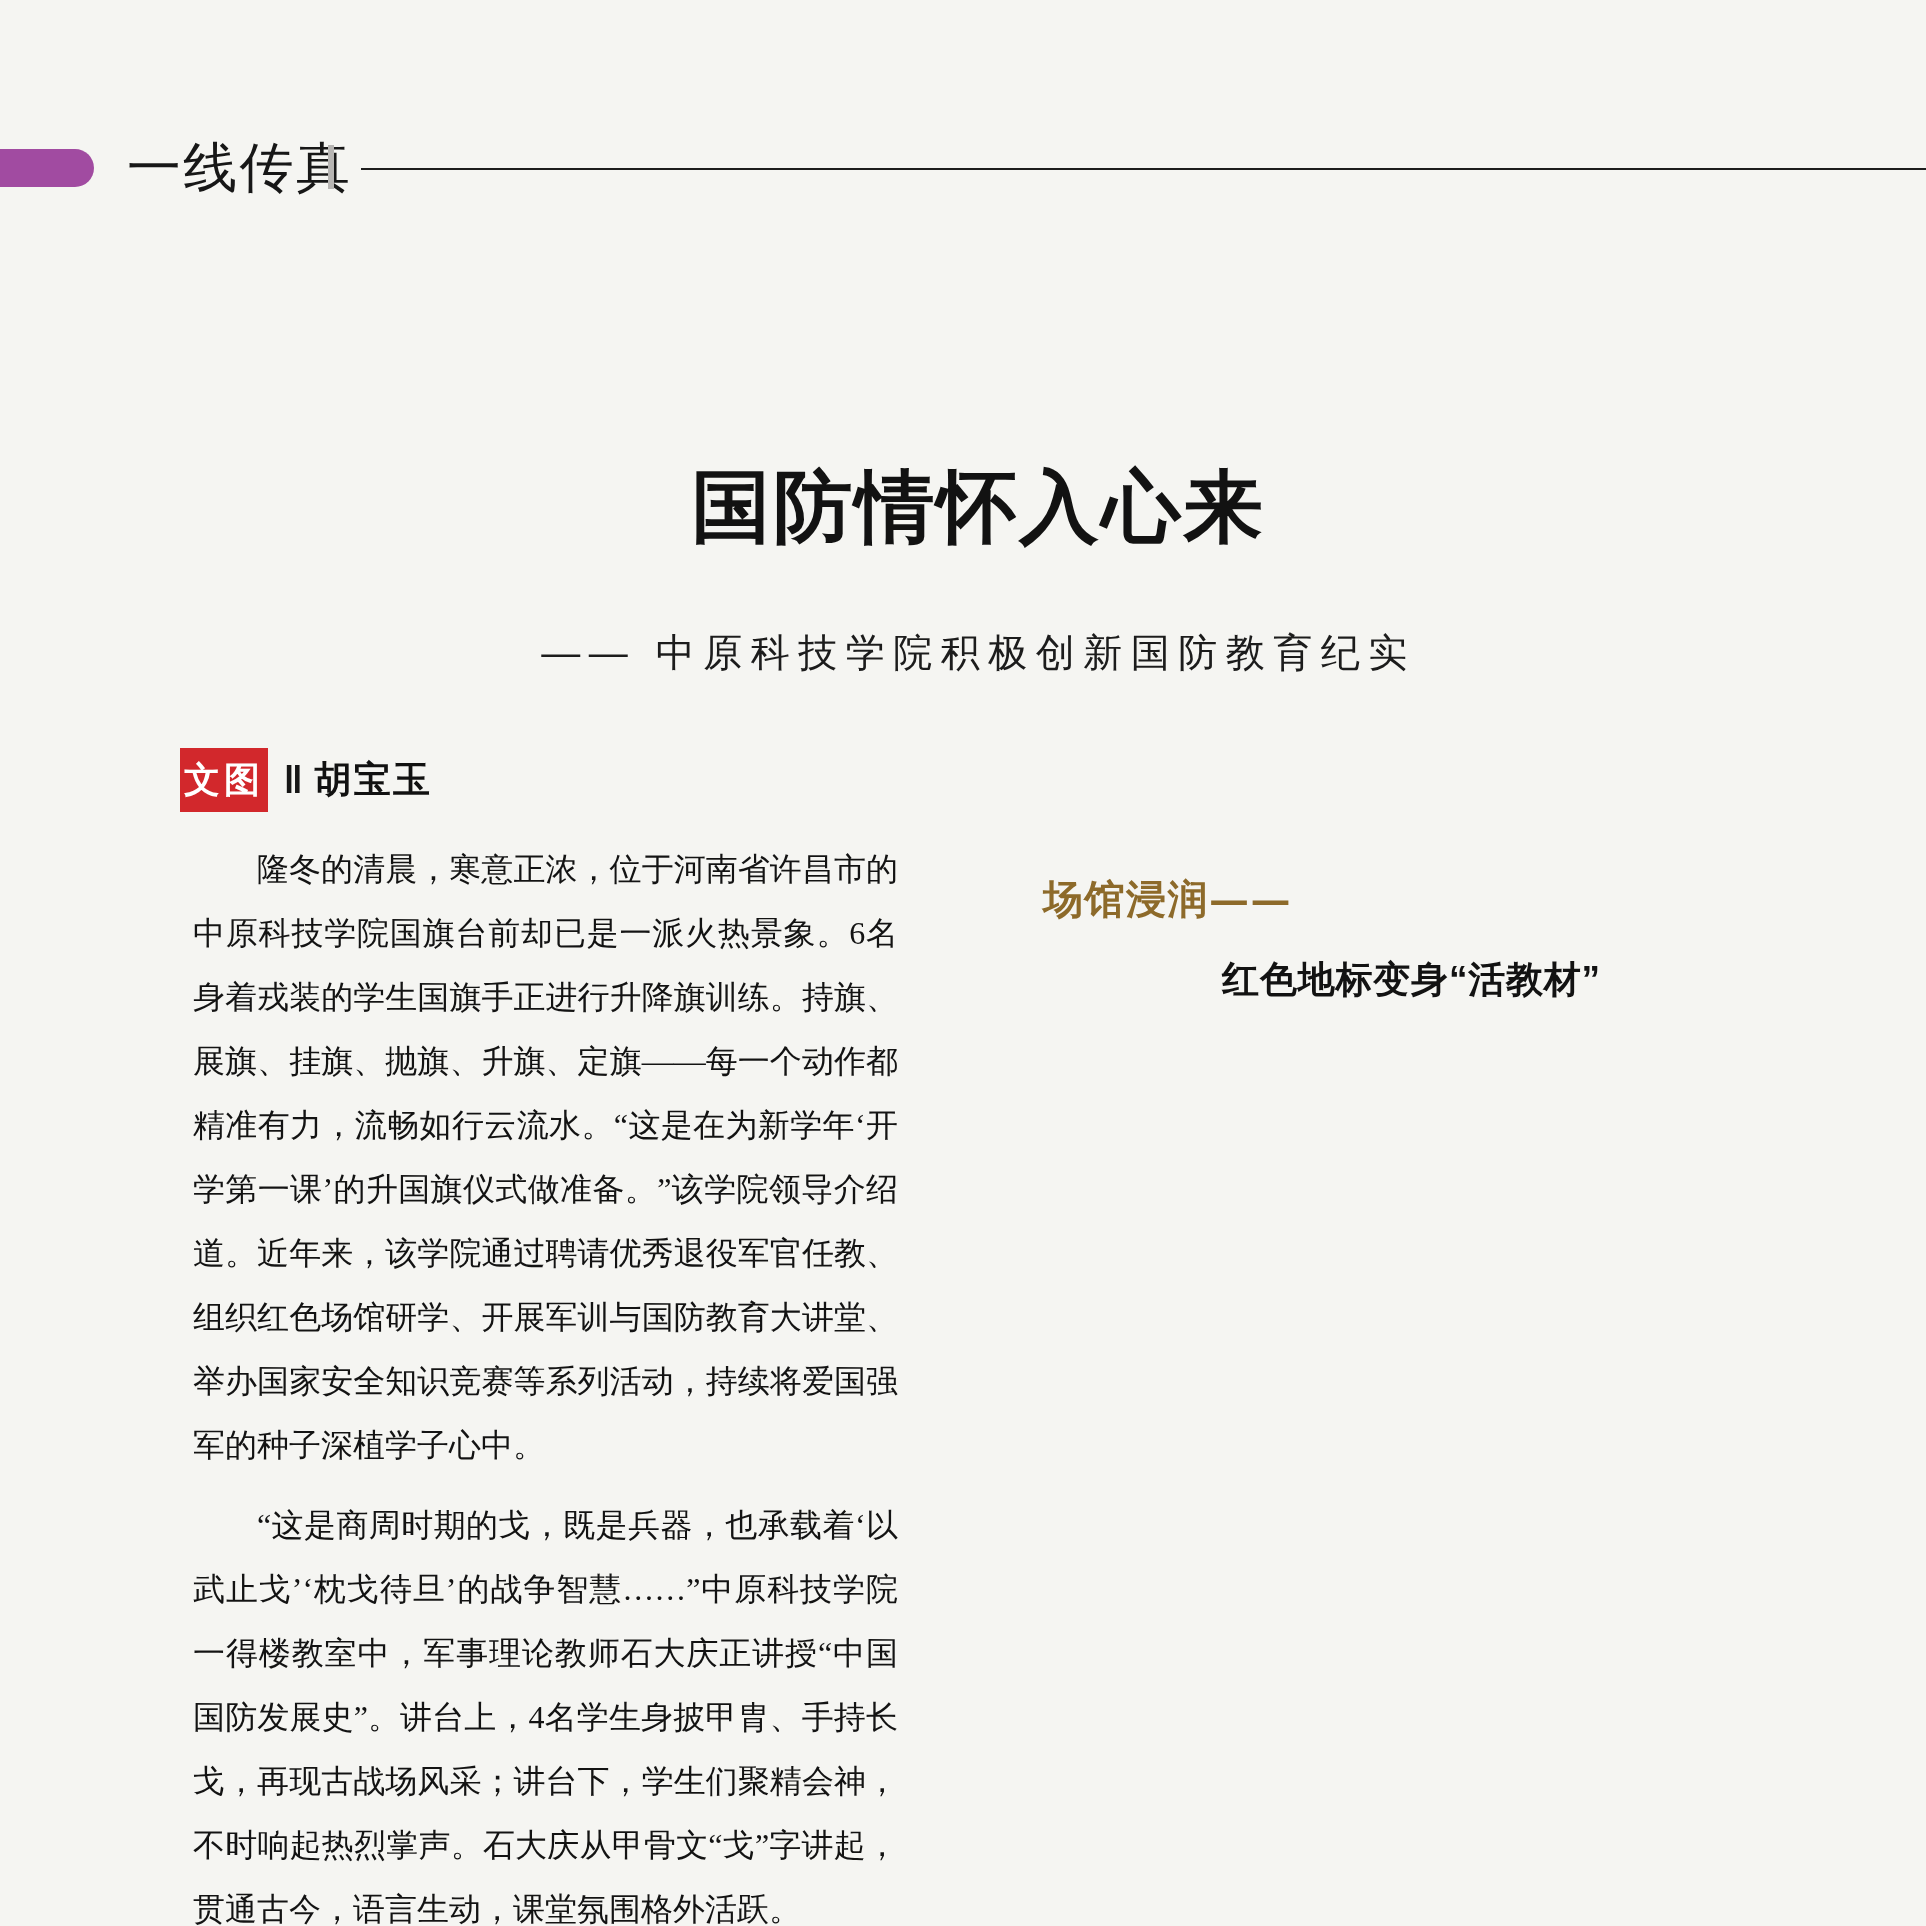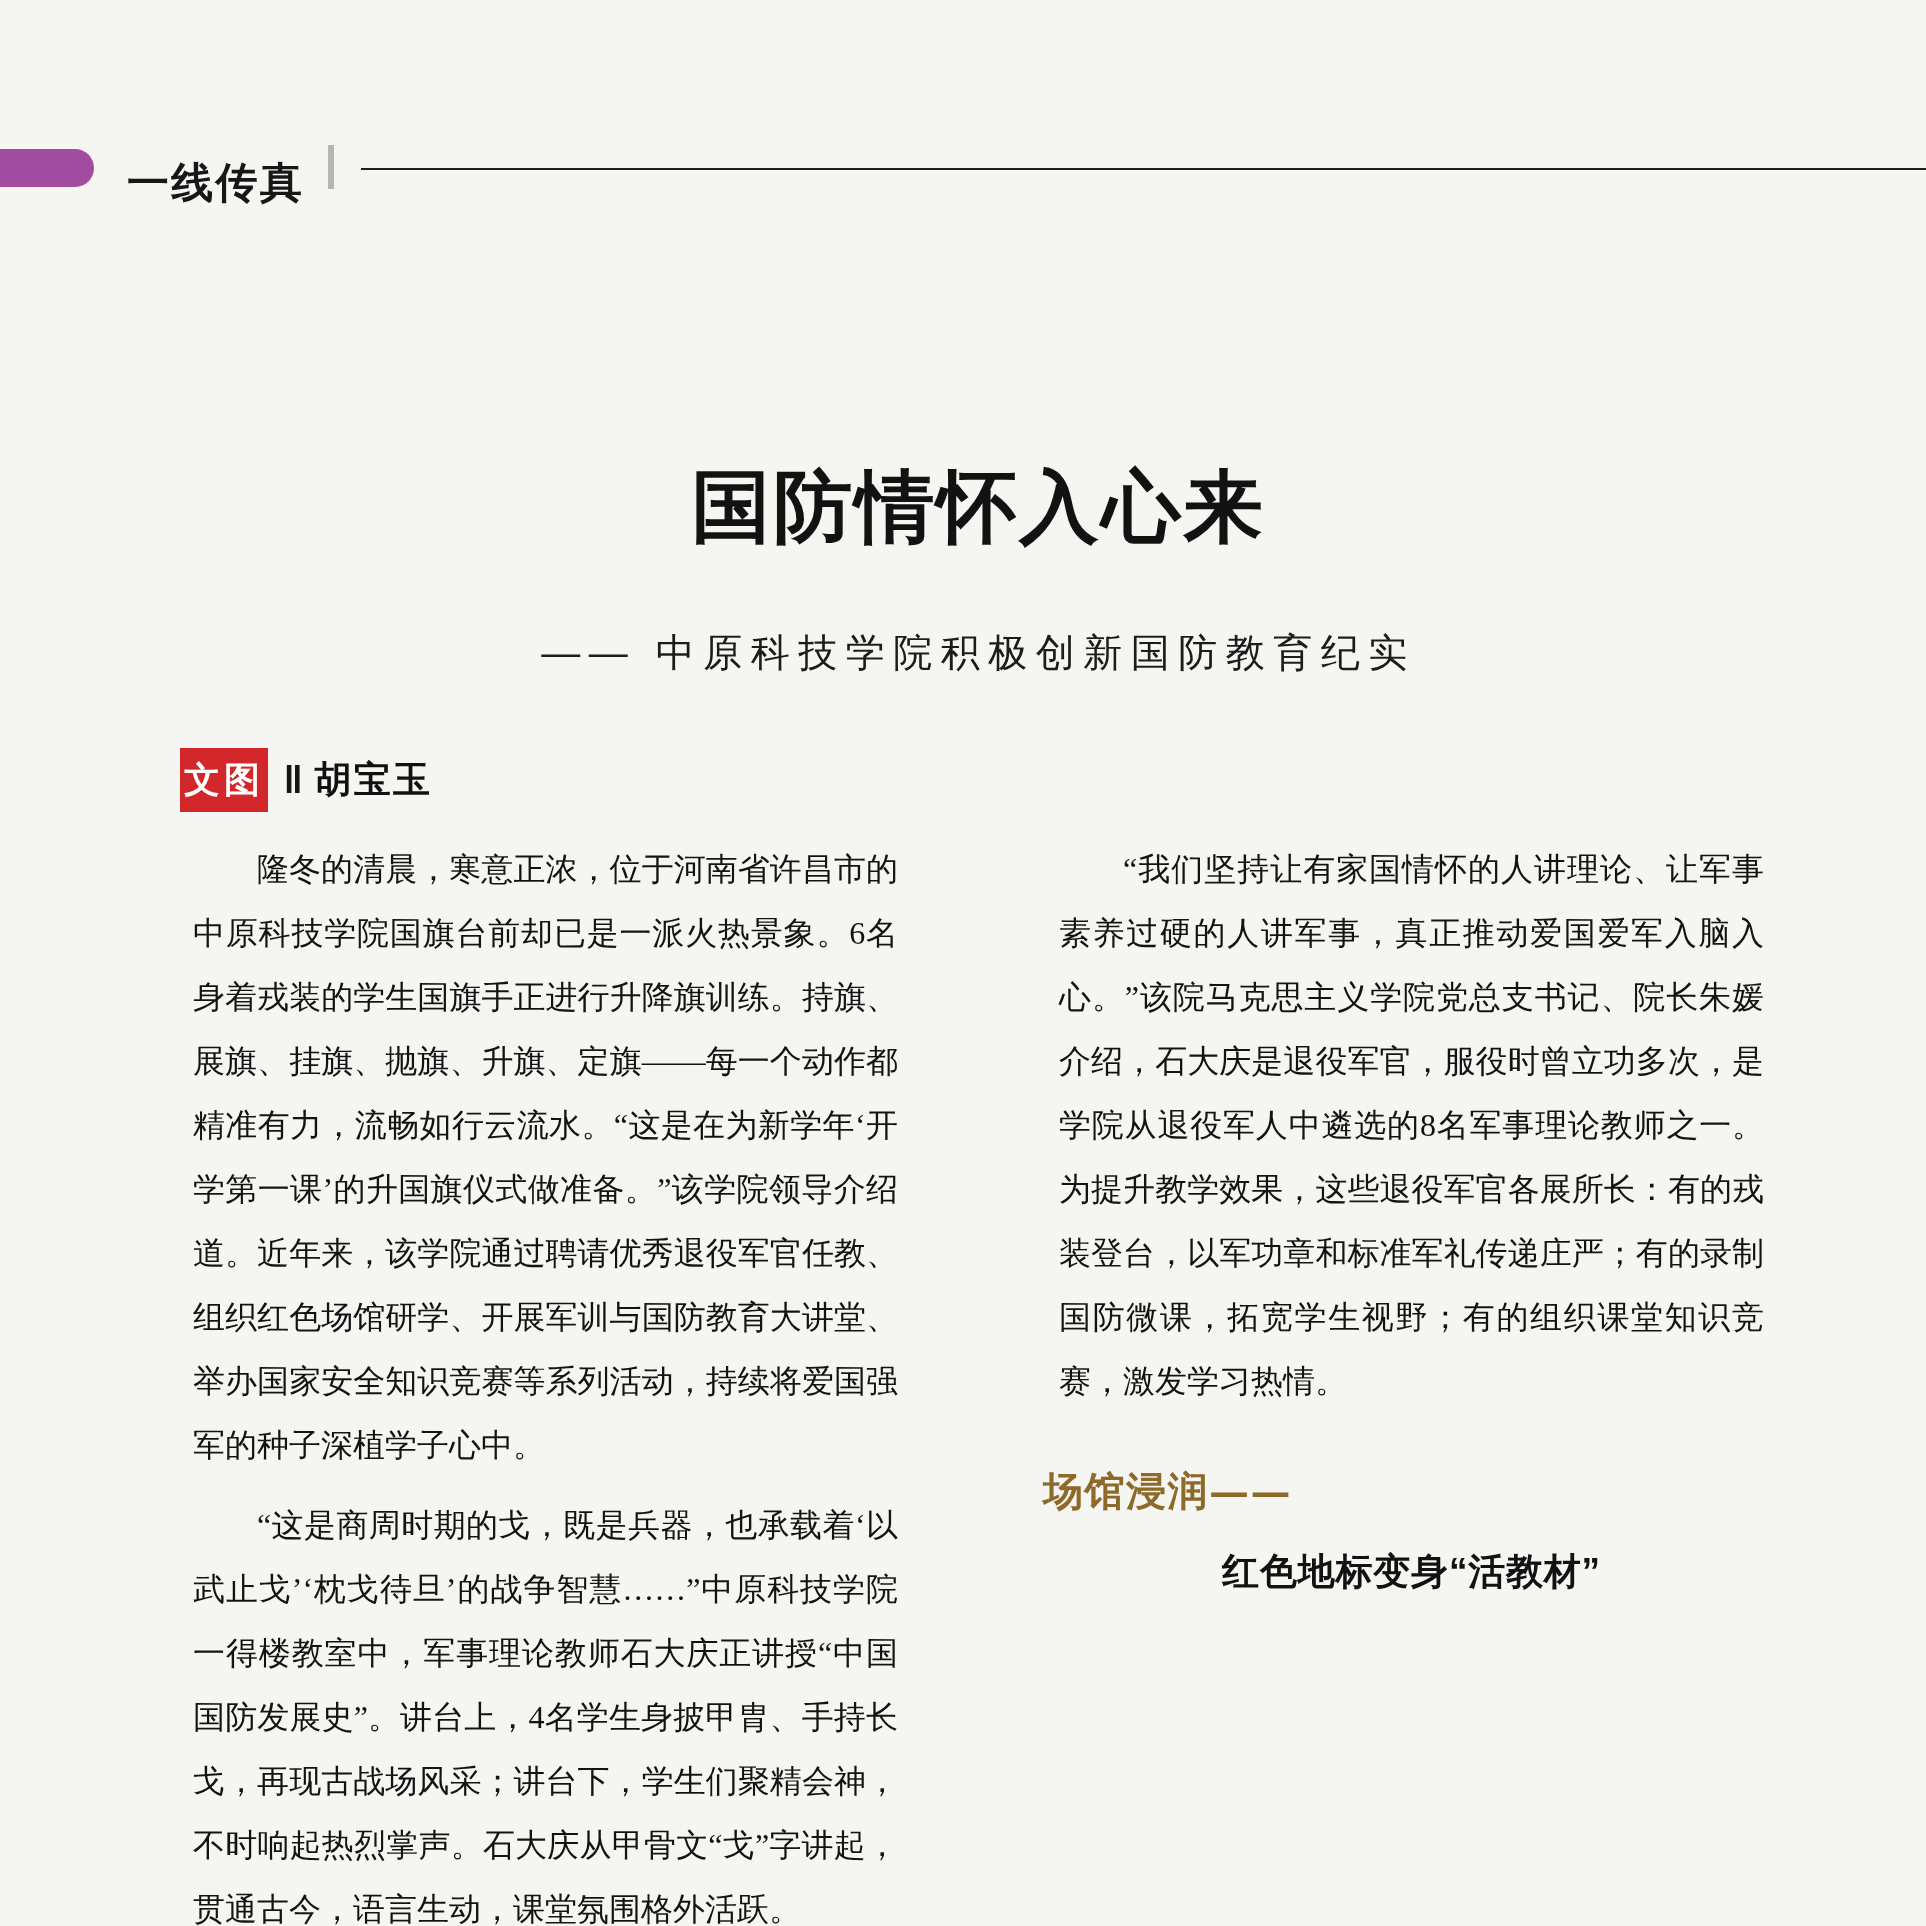--- a/index.html
+++ b/index.html
@@ -3,22 +3,22 @@
 <meta charset="utf-8">
 <style>
   html,body{margin:0;padding:0;}
   body{width:1957px;height:2594px;background:#f5f5f2;position:relative;overflow:hidden;
        font-family:"Liberation Serif","DejaVu Serif",serif;color:#141414;}
   .page{position:absolute;inset:0;}
 
   
   .hdr-block{position:absolute;left:0;top:149px;width:94px;height:38px;
              background:#a14ba1;border-radius:0 19px 19px 0;}
-  .hdr-title{position:absolute;left:127px;top:158px;font-family:"Liberation Sans","DejaVu Sans",sans-serif;
-             font-weight:bold;font-size:42px;line-height:50px;letter-spacing:2.3px;color:#171717;}
+  .hdr-title{position:absolute;left:127px;top:142px;font-family:"Liberation Sans","DejaVu Sans",sans-serif;
+             font-weight:normal;font-size:54px;line-height:50px;letter-spacing:2.3px;color:#171717;}
   .hdr-bar{position:absolute;left:328px;top:145px;width:6.2px;height:44px;background:#b7b5b3;}
   .hdr-rule{position:absolute;left:361px;top:168px;width:1595px;height:2.3px;background:#1d1d1d;}
 
   
   .title{position:absolute;left:0;top:462px;width:100%;text-align:center;
          font-family:"Liberation Sans","DejaVu Sans",sans-serif;font-weight:bold;
          font-size:79px;line-height:89px;letter-spacing:3.1px;color:#121212;}
   .subtitle{position:absolute;left:0;top:628px;width:100%;text-align:center;
          font-family:"Liberation Sans","DejaVu Sans",sans-serif;font-weight:400;
          font-size:39px;line-height:50px;letter-spacing:8.5px;color:#1c1c1c;}
@@ -65,21 +65,20 @@
     <div class="byline-author">胡宝玉</div>
   </div>
 
   <div class="col col-left">
     <p class="body">隆冬的清晨，寒意正浓，位于河南省许昌市的中原科技学院国旗台前却已是一派火热景象。6名身着戎装的学生国旗手正进行升降旗训练。持旗、展旗、挂旗、抛旗、升旗、定旗——每一个动作都精准有力，流畅如行云流水。“这是在为新学年‘开学第一课’的升国旗仪式做准备。”该学院领导介绍道。近年来，该学院通过聘请优秀退役军官任教、组织红色场馆研学、开展军训与国防教育大讲堂、举办国家安全知识竞赛等系列活动，持续将爱国强军的种子深植学子心中。</p>
     <p class="body">“这是商周时期的戈，既是兵器，也承载着‘以武止戈’‘枕戈待旦’的战争智慧……”中原科技学院一得楼教室中，军事理论教师石大庆正讲授“中国国防发展史”。讲台上，4名学生身披甲胄、手持长戈，再现古战场风采；讲台下，学生们聚精会神，不时响起热烈掌声。石大庆从甲骨文“戈”字讲起，贯通古今，语言生动，课堂氛围格外活跃。</p>
 
   </div>
 
   <div class="col col-right">
-    <p class="body">“我们坚持让有家国情怀的人讲理论、让军事素养过硬的人讲军事，真正推动爱国爱军入脑入心。”该院马克思主义学院党总支书记、院长朱媛介绍，石大庆是退役军官，服役时曾立功多次，是学院从退役军人中遴选的8名军事理论教师之一。为提升教学效果，这些退役军官各展所长：有的戎装登台，以军功章和标准军礼传递庄严；有的录制国防微课，拓宽学生视野；有的组织课堂知识竞赛，激发学习热情。</p>
     <div class="section">
       <div class="kicker">场馆浸润——</div>
       <div class="headline">红色地标变身“活教材”</div>
     </div>
 
   </div>
 
 </div>
 
 

